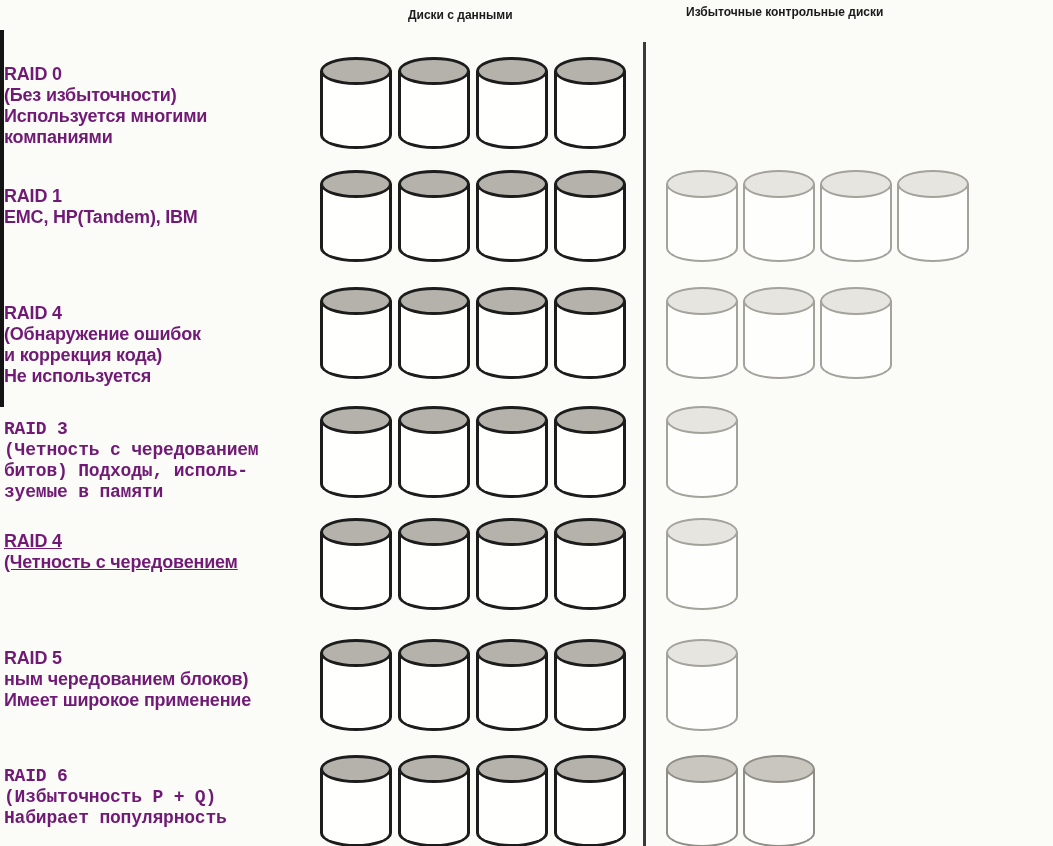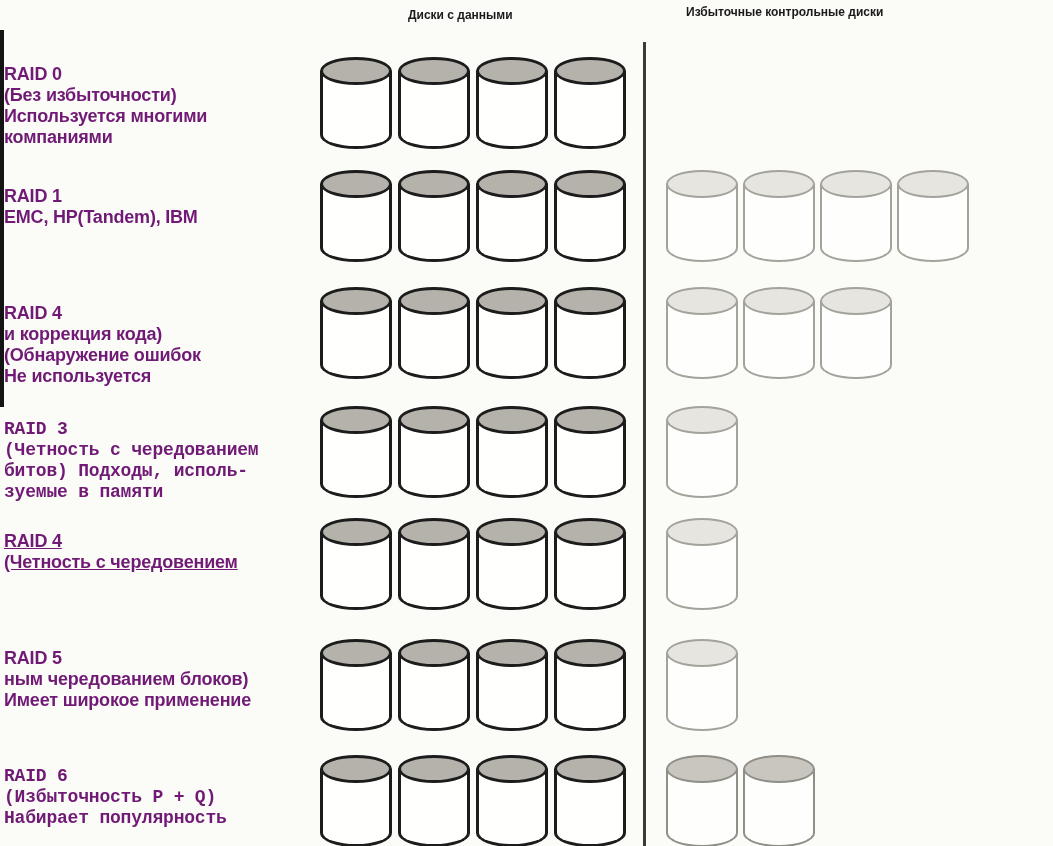--- a/index.html
+++ b/index.html
@@ -131,22 +131,22 @@
         <div class="cyl-top"></div>
       </div>
       <div class="cyl ghost" style="left: 897px; top: 170px;">
         <div class="cyl-body"></div>
         <div class="cyl-top"></div>
       </div>
     </div>
     <div>
       <div class="raid-label" style="top: 303px;">
         <div>RAID 4</div>
+        <div>(Обнаружение ошибок</div>
         <div>и коррекция кода)</div>
-        <div>(Обнаружение ошибок</div>
         <div>Не используется</div>
       </div>
       <div class="cyl" style="left: 320px; top: 287px;">
         <div class="cyl-body"></div>
         <div class="cyl-top"></div>
       </div>
       <div class="cyl" style="left: 398px; top: 287px;">
         <div class="cyl-body"></div>
         <div class="cyl-top"></div>
       </div>

